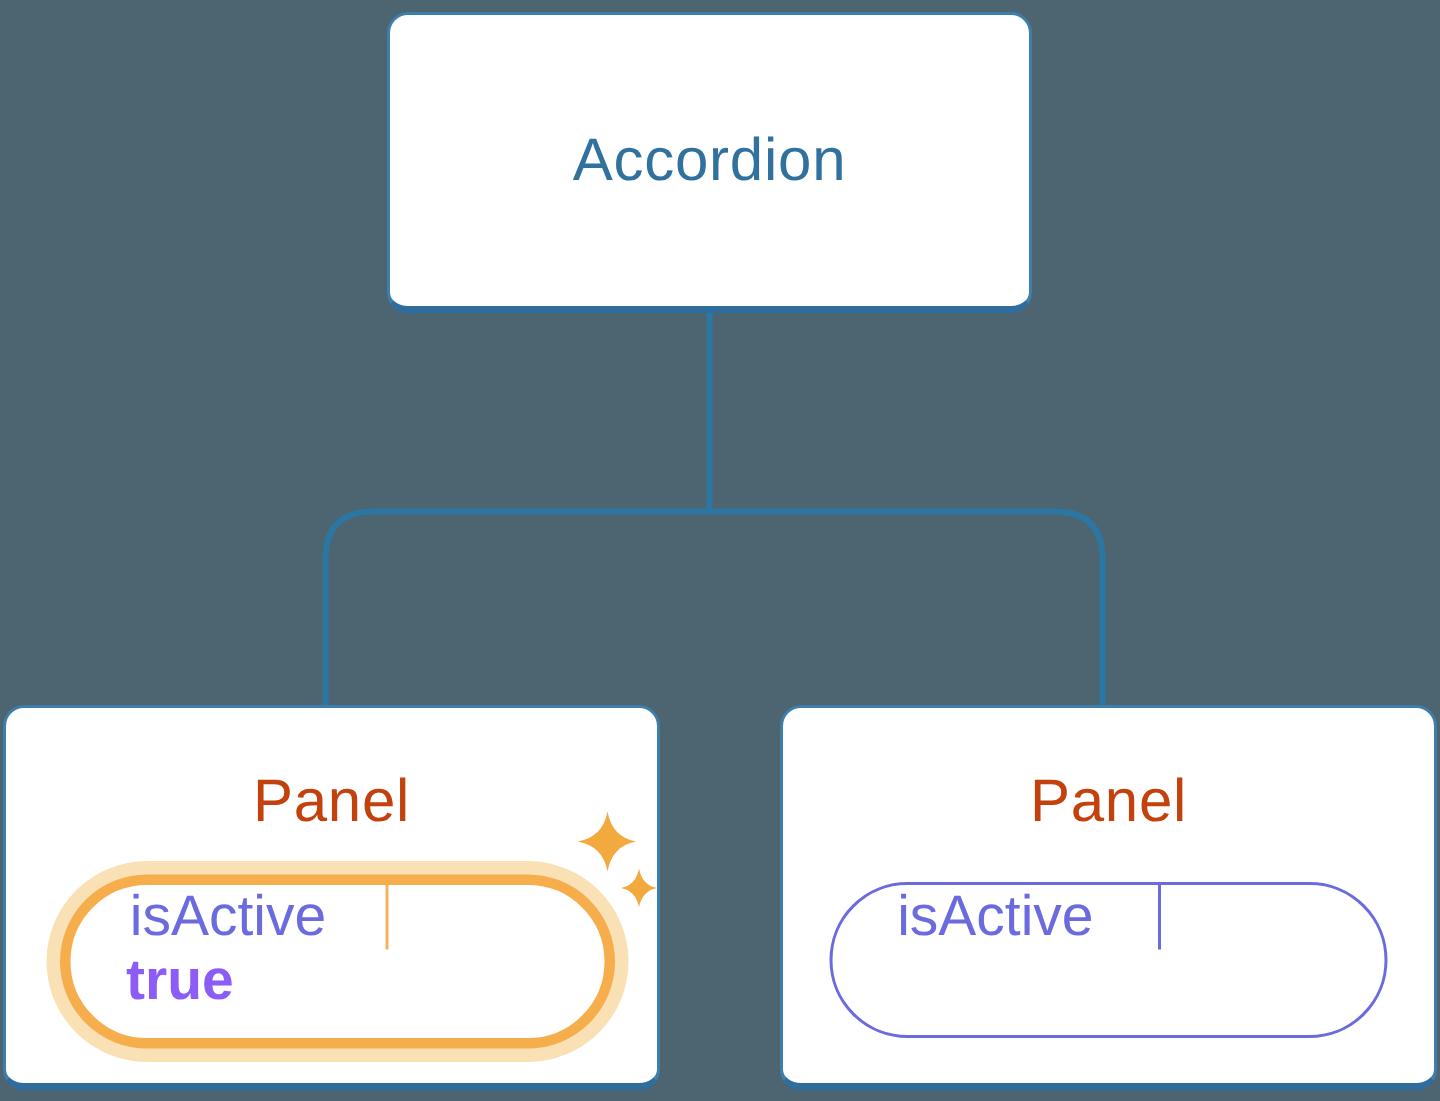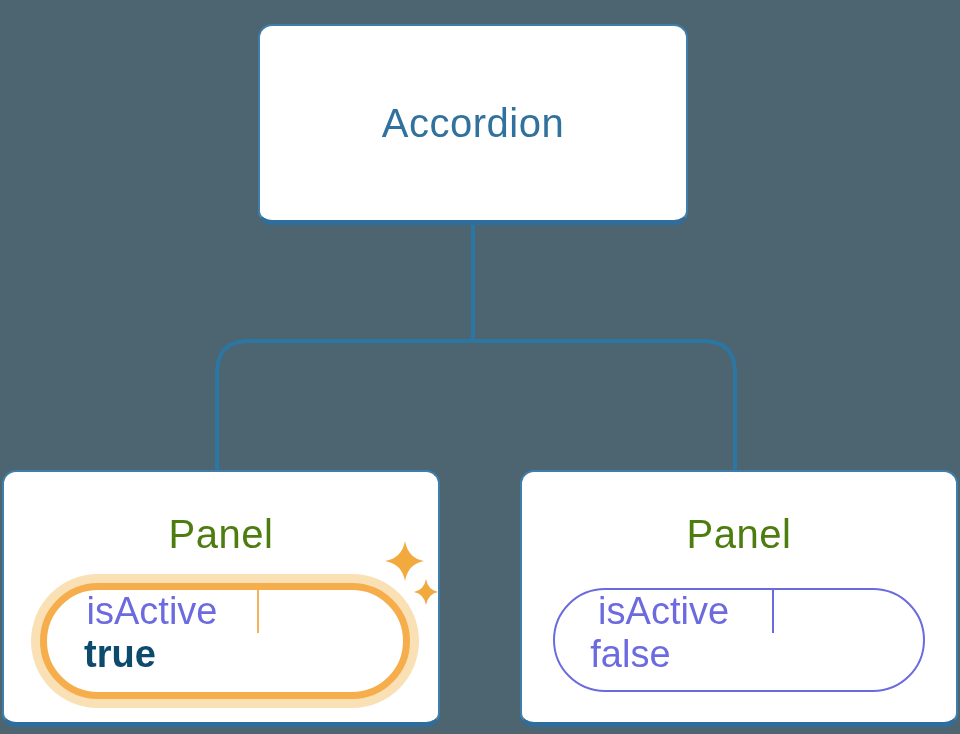--- a/index.html
+++ b/index.html
@@ -28,21 +28,21 @@
   }
   .node {
     position: absolute;
     background: #ffffff;
     border: 2px solid #3D7EAA;
     border-bottom: 5px solid #2F6E9C;
     border-radius: 14px;
     box-sizing: border-box;
   }
   .node-root {
-    left: 258px; top: 24px;
+    left: 258px; top: 8px;
     width: 430px; height: 201px;
     display: flex;
     align-items: center;
     justify-content: center;
   }
   .node-title {
     color: #31719D;
     font-size: 40px;
     font-weight: 500;
     letter-spacing: 0.5px;
@@ -52,21 +52,21 @@
     top: 470px;
   }
   .node-panel-left  { left: 2px; }
   .node-panel-right { left: 520px; }
   .panel-title {
     position: absolute;
     top: 40px;
     left: 0;
     width: 100%;
     text-align: center;
-    color: #4d7c0f;
+    color: #c2410c;
     font-size: 40px;
     font-weight: 500;
     letter-spacing: 0.5px;
   }
   .pill {
     position: absolute;
     box-sizing: border-box;
     display: flex;
     align-items: stretch;
     flex-direction: column;
@@ -90,21 +90,21 @@
     display: flex;
     align-items: center;
     justify-content: center;
     font-size: 38px;
     color: #6B6BDF;
   }
   .pill-cell-key { width: 59%; }
   .pill-cell-value { width: 41%; }
   .pill-active .pill-cell-key { border-right: 2px solid #F3B25B; }
   .pill-inactive .pill-cell-key { border-right: 2px solid #6B6BDF; }
-  .pill-value-bold { font-weight: 700; color: #0c4a6e; }
+  .pill-value-bold { font-weight: 700; color: #8b5cf6; }
   .sparkles {
     position: absolute;
     left: 383px; top: 539px;
     width: 62px; height: 66px;
   }
 </style>
 </head>
 <body>
 
 <div class="canvas">
@@ -123,21 +123,20 @@
     <div class="pill pill-active">
       <div class="pill-cell pill-cell-key">isActive</div>
       <div class="pill-cell pill-cell-value pill-value-bold">true</div>
     </div>
   </div>
 
   <div class="node node-panel node-panel-right">
     <div class="panel-title">Panel</div>
     <div class="pill pill-inactive">
       <div class="pill-cell pill-cell-key">isActive</div>
-      <div class="pill-cell pill-cell-value">false</div>
     </div>
   </div>
 
   <svg class="sparkles" width="62" height="66" viewBox="0 0 62 66" aria-hidden="true">
     <path d="M22 2 Q25 19 41 22 Q25 25 22 42 Q19 25 2 22 Q19 19 22 2 Z" fill="#F2A93E"></path>
     <path d="M43 40 Q45 51 55 53 Q45 55 43 66 Q41 55 31 53 Q41 51 43 40 Z" fill="#F2A93E"></path>
   </svg>
 
 </div>
 

